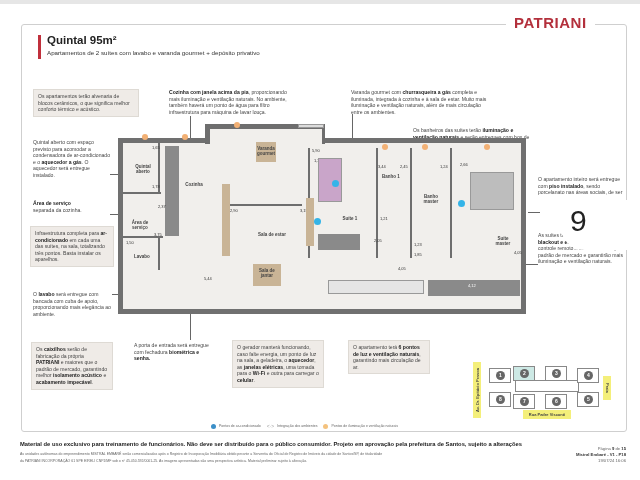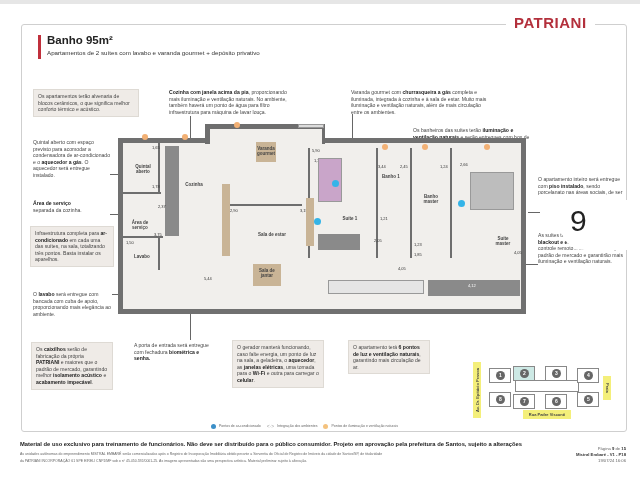--- a/index.html
+++ b/index.html
@@ -50,21 +50,21 @@
   .footer-right { position: absolute; right: 14px; text-align: right; font-size: 4.2px; color: #666; line-height: 6px; }
   .footer-right b { color: #333; }
 </style>
 </head>
 <body>
 
 <div class="topbar"></div>
 <div class="frame"></div>
 <div class="brand">PATRIANI</div>
 <div class="title-bar"></div>
-<div class="title">Banho 95m²</div>
+<div class="title">Quintal 95m²</div>
 <div class="subtitle">Apartamentos de 2 suítes com lavabo e varanda gourmet + depósito privativo</div>
 
 <div class="note box" style="left:33px;top:89px;width:106px;">
   <span>Os apartamentos terão alvenaria de blocos cerâmicos, o que significa melhor conforto térmico e acústico.</span>
 </div>
 
 <div class="note" style="left:33px;top:139px;width:80px;">
   <span>Quintal aberto com espaço previsto para acomodar a condensadora de ar-condicionado e o </span><b>aquecedor a gás</b><span>. O aquecedor será entregue instalado.</span>
 </div>
 <div class="line" style="left:110px;top:174px;width:30px;height:0.6px;"></div>

